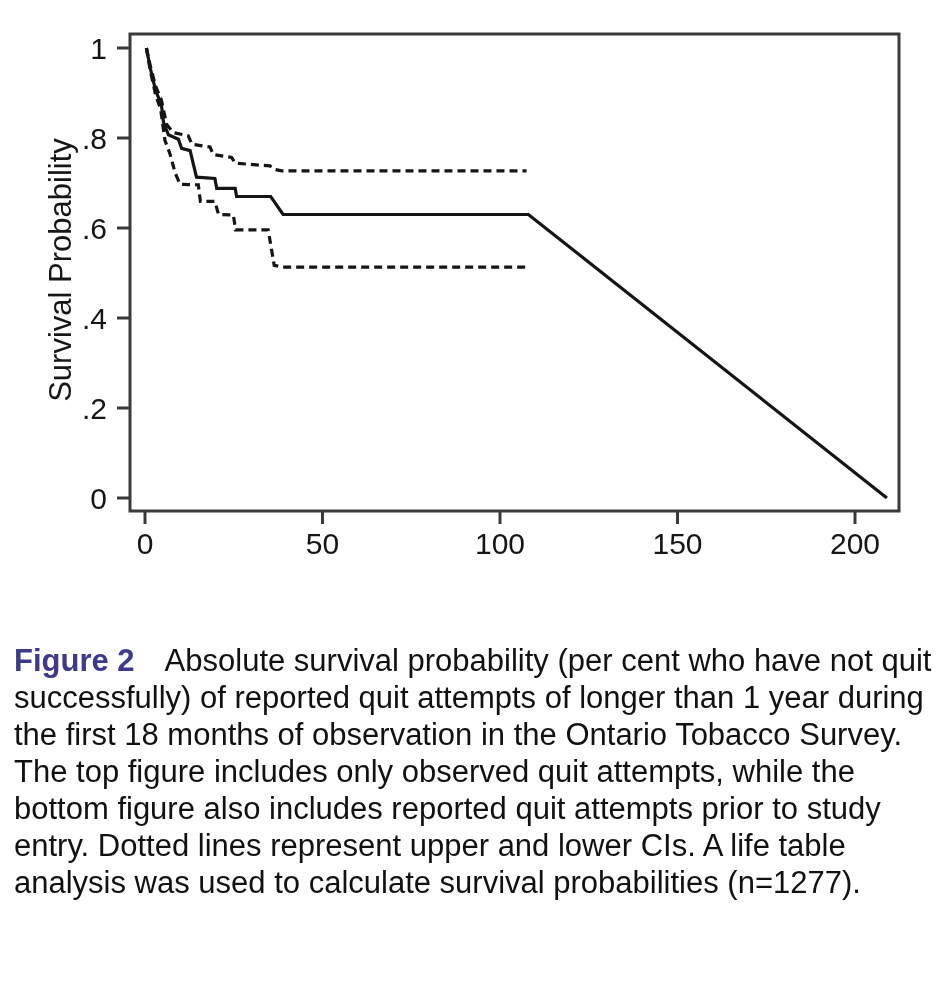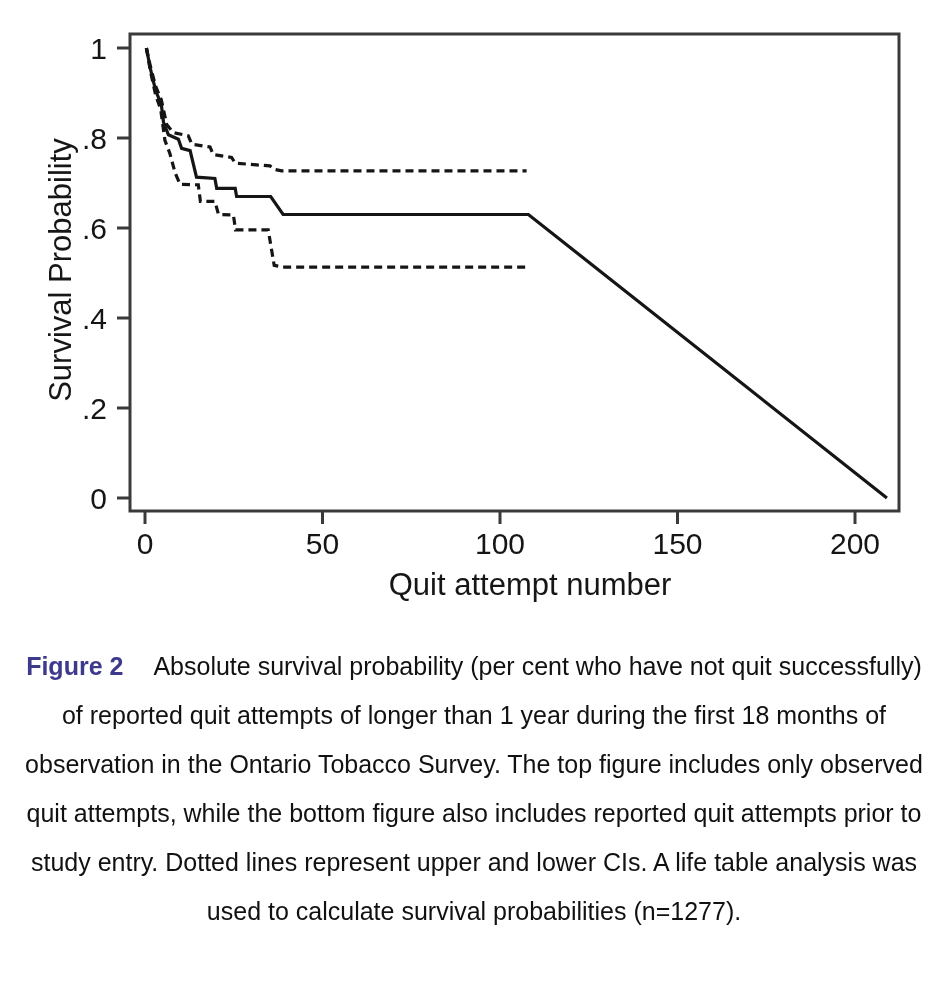--- a/index.html
+++ b/index.html
@@ -37,24 +37,23 @@
     top: 270px;
     transform: translate(-50%, -50%) rotate(-90deg);
   }
   .x-title {
     left: 530px;
     top: 585px;
     transform: translate(-50%, -50%);
   }
   .caption {
     margin: 22px 14px 0 14px;
-    font-size: 25px;
-    line-height: 49px;
+    font-size: 31px;
+    line-height: 37px;
     color: #111111;
-    text-align: center;
   }
   .figlabel {
     font-weight: bold;
     margin-right: 30px;
   }
 </style>
 </head>
 <body>
 
 <div class="page">
@@ -82,18 +81,17 @@
         <text x="500" y="554" text-anchor="middle" font-size="30" fill="#151515">100</text>
         <line x1="677.5" y1="511" x2="677.5" y2="524" stroke="#3a3a3a" stroke-width="3"></line>
         <text x="677.5" y="554" text-anchor="middle" font-size="30" fill="#151515">150</text>
         <line x1="855" y1="511" x2="855" y2="524" stroke="#3a3a3a" stroke-width="3"></line>
         <text x="855" y="554" text-anchor="middle" font-size="30" fill="#151515">200</text>
         <polyline points="146.4,48.0 150.3,66.0 155.7,86.3 161.3,99.8 166.7,124.5 173.4,132.6 188.3,135.8 191.9,144.3 210.0,147.0 213.2,154.6 231.6,157.4 235.2,163.2 270.0,165.9 274.9,169.5 281.7,170.9 526.6,170.9" fill="none" stroke="#151515" stroke-width="3.2" stroke-linejoin="miter" stroke-dasharray="8 5"></polyline>
         <polyline points="146.4,48.0 150.3,70.5 155.7,95.3 160.6,108.8 164.9,140.3 169.8,153.3 175.2,173.1 180.1,184.4 198.3,184.8 200.4,201.4 214.9,201.4 218.5,214.5 233.4,214.9 235.5,229.8 268.2,229.8 274.2,265.4 283.1,267.1 526.6,267.1" fill="none" stroke="#151515" stroke-width="3.2" stroke-linejoin="miter" stroke-dasharray="8 5"></polyline>
         <polyline points="146.4,48.0 150.3,68.3 155.7,90.8 161.3,104.3 163.5,122.3 168.4,134.8 178.4,139.3 181.6,148.3 190.1,150.6 196.5,177.2 214.9,178.5 216.7,188.4 235.2,188.4 236.6,196.5 270.7,196.5 283.1,214.5 528.4,214.5 886.9,498.0" fill="none" stroke="#151515" stroke-width="3.2" stroke-linejoin="miter"></polyline>
       </svg>
     <div class="axis-title y-title">Survival Probability</div>
-    <div class="axis-title x-title">Quit attempt number</div>
   </div>
 
   <p class="caption"><span class="figlabel" style="color: rgb(61, 58, 140);">Figure 2</span><span>Absolute survival probability (per cent who have not quit successfully) of reported quit attempts of longer than 1 year during the first 18 months of observation in the Ontario Tobacco Survey. The top figure includes only observed quit attempts, while the bottom figure also includes reported quit attempts prior to study entry. Dotted lines represent upper and lower CIs. A life table analysis was used to calculate survival probabilities (n=1277).</span></p>
 
 </div>
 
 </body></html>

